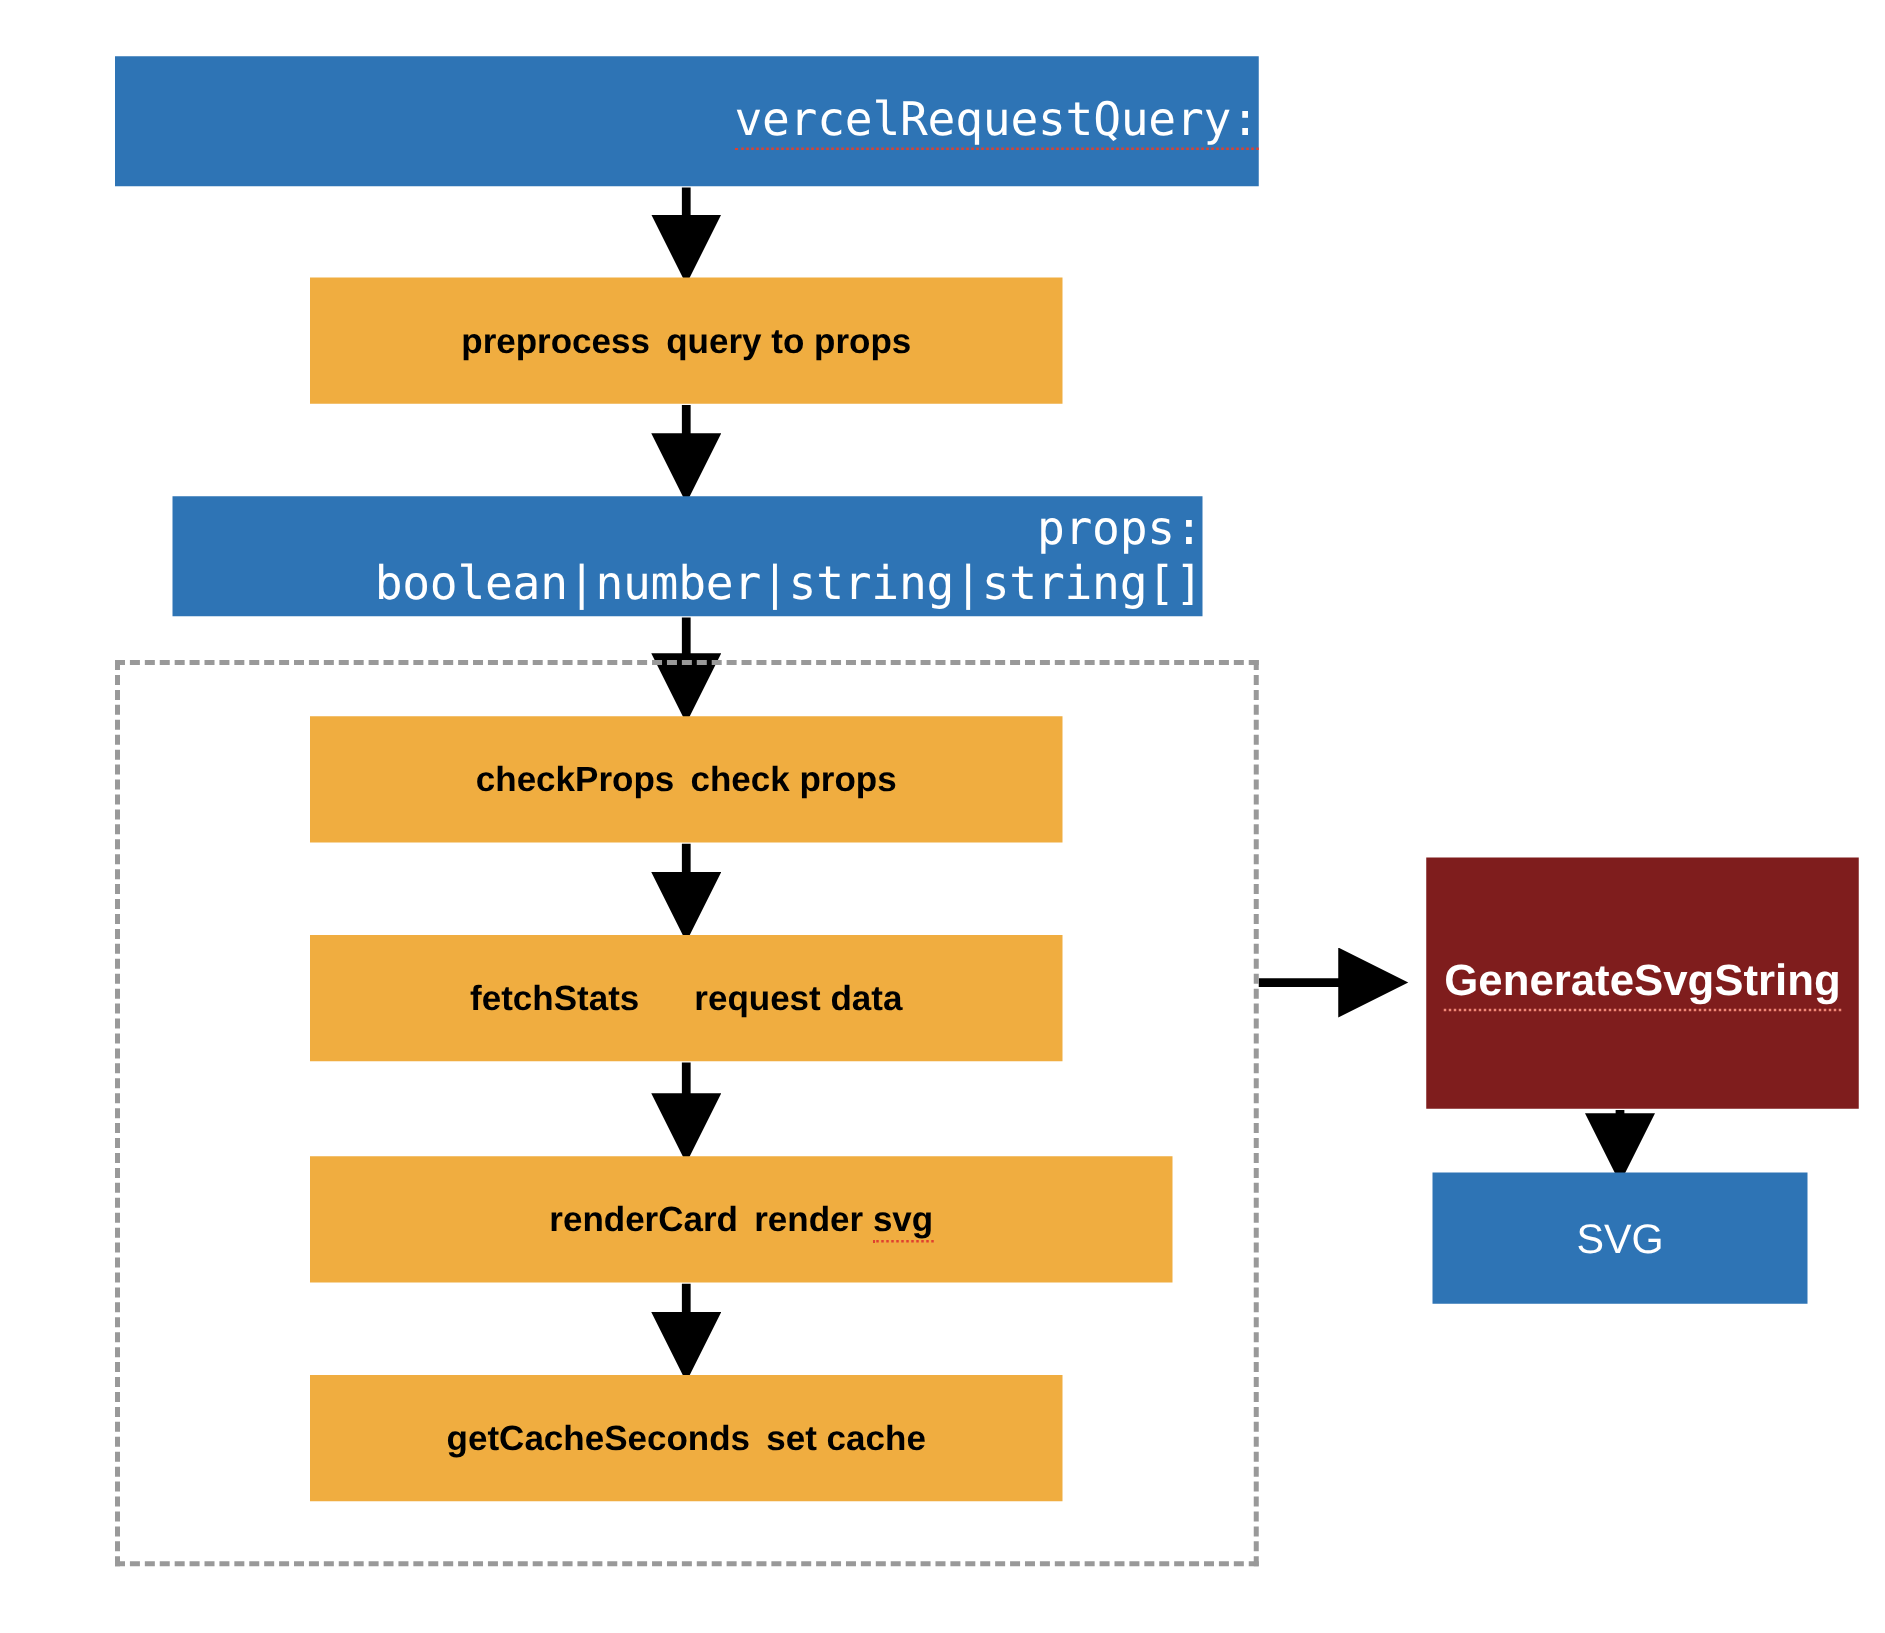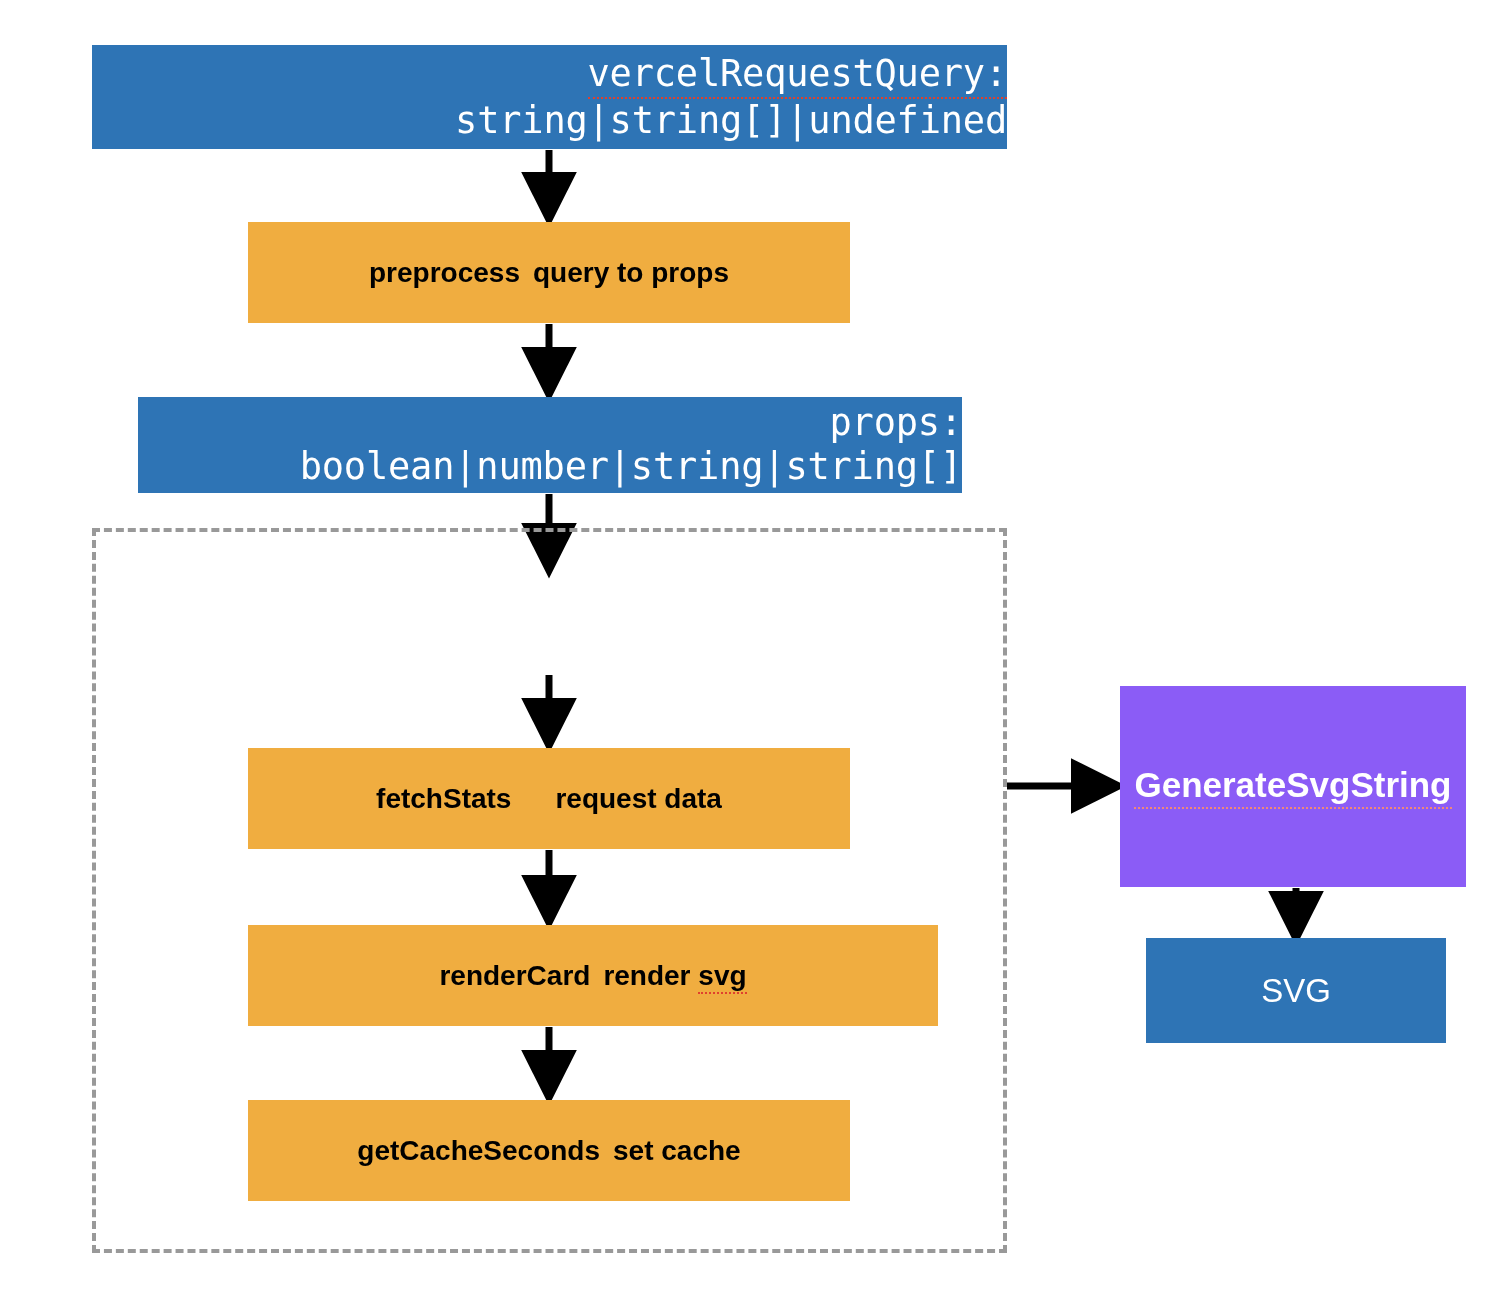--- a/index.html
+++ b/index.html
@@ -59,25 +59,26 @@
   }
   .step-node .fn { color: #000000; }
   .step-node .desc { color: #000000; margin-left: 13px; }
   .desc .spellerr-gray {
     border-bottom: 2px dotted #E0402E;
     padding-bottom: 1px;
   }
 
   
   .gen-node {
-    background: #8b5cf6;
+    background: #7f1d1d;
     color: #ffffff;
     font-family: "Liberation Sans", sans-serif;
     font-size: 35px;
     font-weight: bold;
+    margin-left: 21px;
   }
   .gen-node .spellerr-white {
     border-bottom: 2px dotted #F08878;
     padding-bottom: 2px;
   }
 
   
   .out-node {
     background: #2E74B5;
     color: #ffffff;
@@ -129,33 +130,36 @@
 
     <line x1="1007" y1="786" x2="1114" y2="786" stroke="#000000" stroke-width="7" marker-end="url(#ah)"></line>
 
     <line x1="1296" y1="888" x2="1296" y2="934" stroke="#000000" stroke-width="7" marker-end="url(#ah)"></line>
   </svg>
 
   <div class="subgraph" style="left:92px; top:528px; width:915px; height:725px;"></div>
 
   <div class="node type-node" style="left:92px; top:45px; width:915px; height:104px;">
     <span class="line1 spellerr">vercelRequestQuery:</span>
-    <span class="line2">string|string[]|undefined</span>
   </div>
 
   <div class="node step-node" style="left:248px; top:222px; width:602px; height:101px;">
     <span class="fn">preprocess</span>
       <span class="desc">query to props</span>
   </div>
 
   <div class="node type-node" style="left:138px; top:397px; width:824px; height:96px;">
     <span class="line1">props:</span>
     <span class="line2">boolean|number|string|string[]</span>
   </div>
 
+  <div class="node step-node" style="left:248px; top:573px; width:602px; height:101px;">
+    <span class="fn">checkProps</span>
+      <span class="desc">check props</span>
+  </div>
 
   <div class="node step-node" style="left:248px; top:748px; width:602px; height:101px;gap:31px;">
     <span class="fn">fetchStats</span>
       <span class="desc">request data</span>
   </div>
 
   <div class="node step-node" style="left:248px; top:925px; width:690px; height:101px;">
     <span class="fn">renderCard</span>
       <span class="desc"><span>render </span><span class="spellerr-gray">svg</span></span>
   </div>

